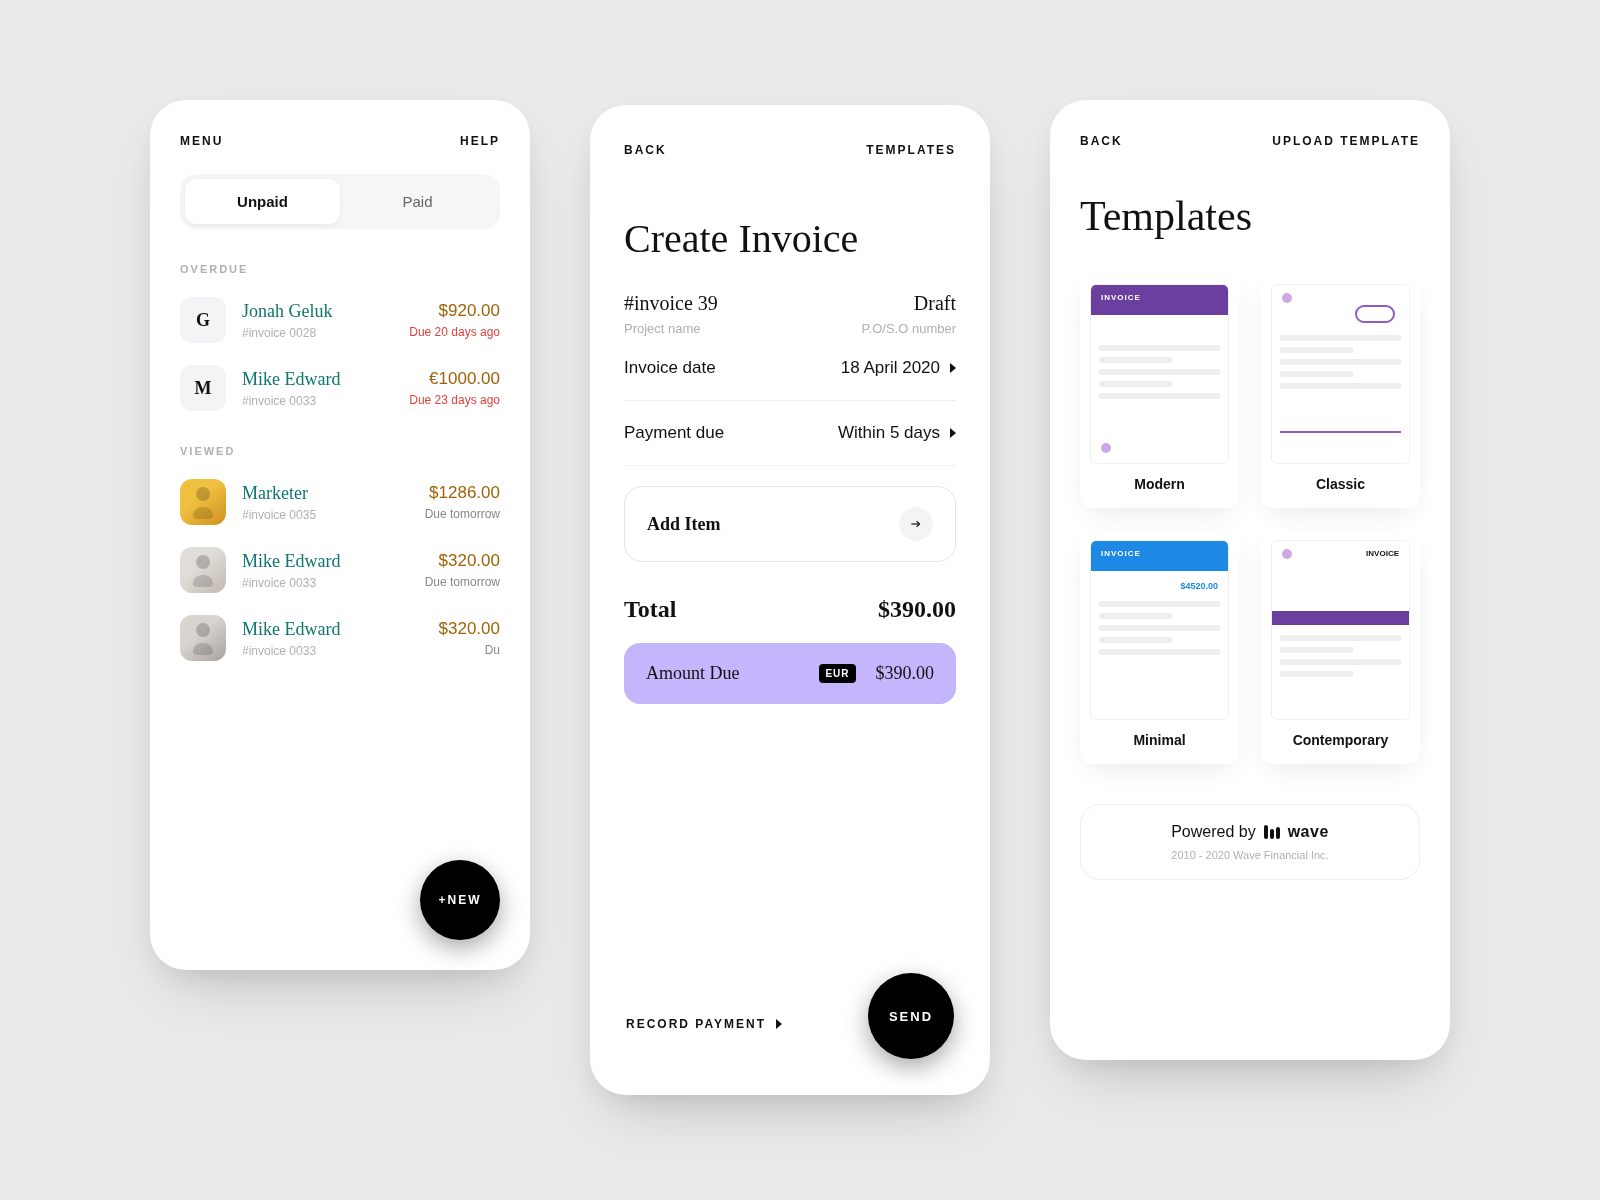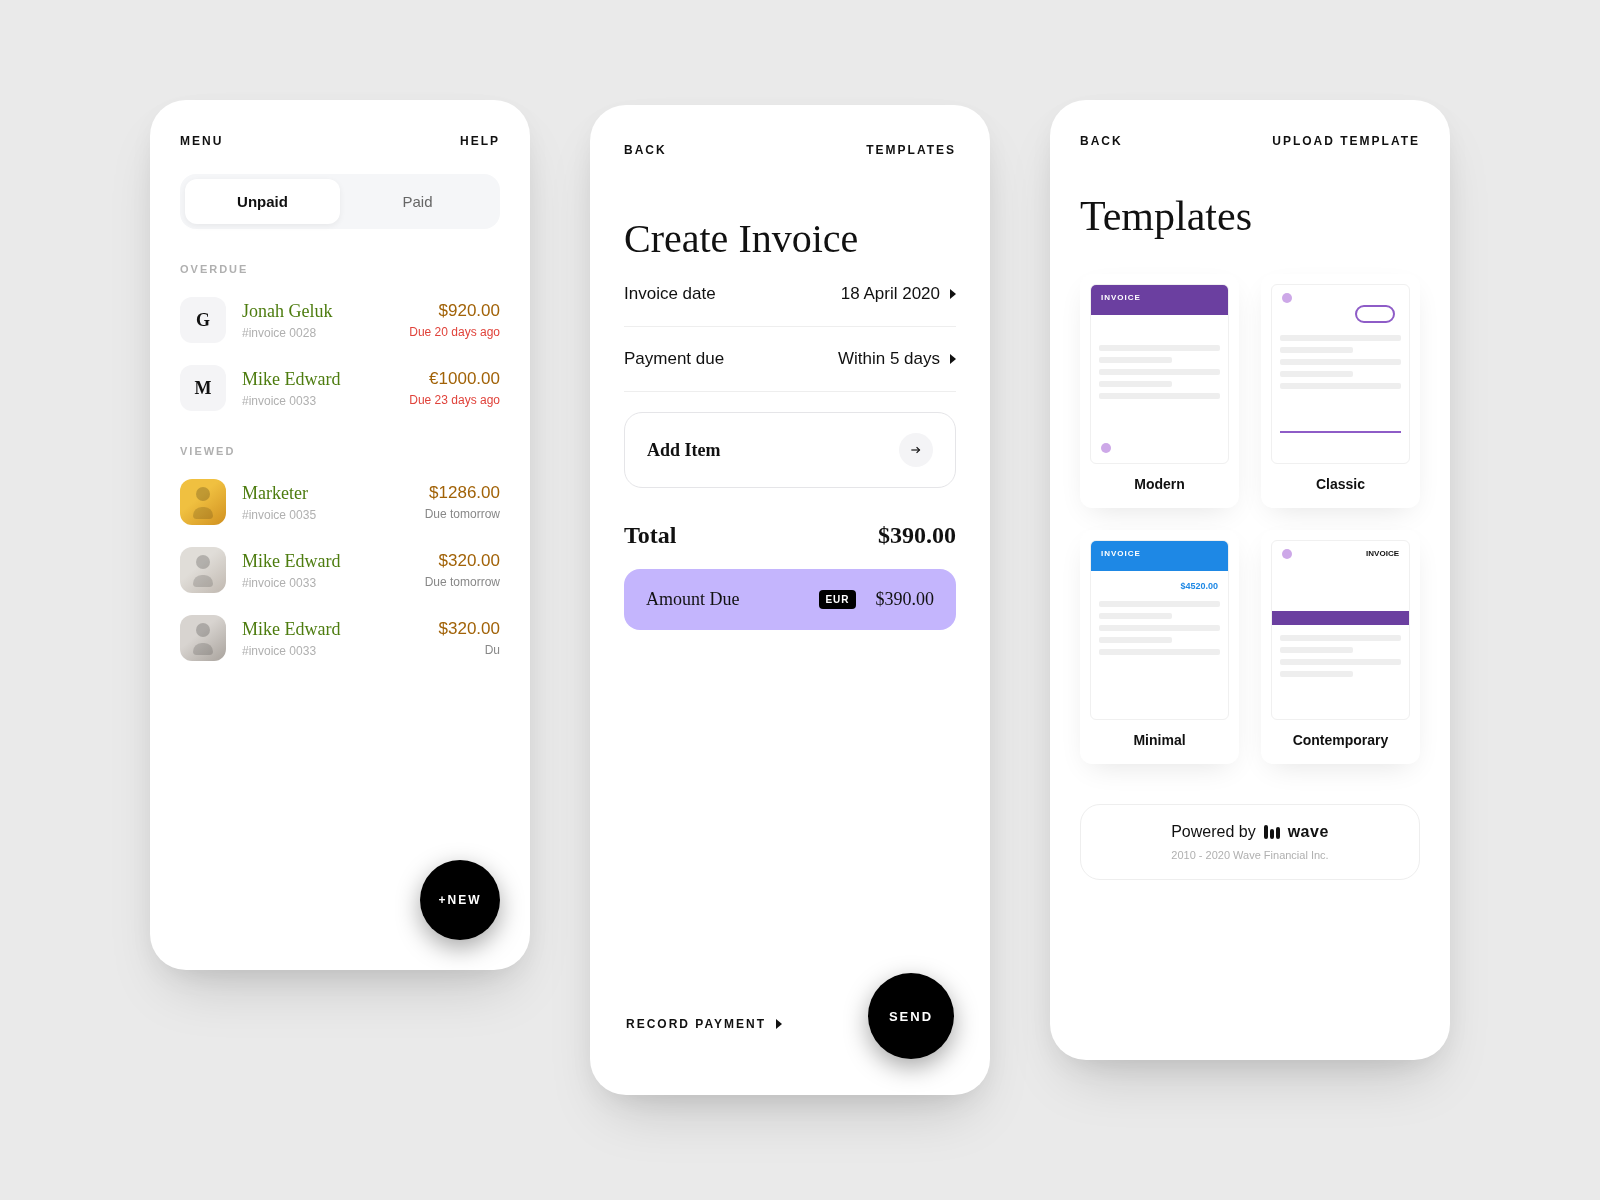--- a/index.html
+++ b/index.html
@@ -50,21 +50,21 @@
   .avatar.photo3 { background: linear-gradient(140deg,#d8d4d0 40%,#a8a29c 100%); position:relative;}
   .avatar.photo1::after,.avatar.photo2::after,.avatar.photo3::after{
     content:''; position:absolute; left:50%; bottom:6px; transform:translateX(-50%);
     width:20px; height:12px; background:rgba(0,0,0,0.15); border-radius:10px 10px 4px 4px;
   }
   .avatar.photo1::before,.avatar.photo2::before,.avatar.photo3::before{
     content:''; position:absolute; left:50%; top:8px; transform:translateX(-50%);
     width:14px; height:14px; background:rgba(0,0,0,0.2); border-radius:50%;
   }
   .inv-mid { flex:1; margin-left:16px;}
-  .inv-name { font-family: Georgia, serif; font-size:18px; color:#4d7c0f; }
+  .inv-name { font-family: Georgia, serif; font-size:18px; color:#0f766e; }
   .inv-num  { font-size:12px; color:#b0b0b0; margin-top:4px; }
   .inv-right { text-align:right; }
   .inv-amt { font-size:17px; color:#a16207; }
   .inv-due { font-size:12px; margin-top:4px; color:#888; }
   .inv-due.overdue { color:#e0423a; }
 
   .fab { position:absolute; width:80px; height:80px; border-radius:50%; background:#000; color:#fff; display:flex; align-items:center; justify-content:center; font-size:12px; letter-spacing:2px; font-weight:700; cursor:pointer; box-shadow:0 8px 24px rgba(0,0,0,0.35);}
   .phone1 .fab { bottom:30px; right:30px;}
   .phone2 .fab { bottom:36px; right:36px; width:86px; height:86px; font-size:13px;}
 
@@ -203,20 +203,30 @@
   <div class="fab">+NEW</div>
 </div>
 
 <div class="phone phone2">
   <div class="topbar">
     <span>BACK</span>
     <span>TEMPLATES</span>
   </div>
   <h1 class="serif">Create Invoice</h1>
 
+  <div class="metarow">
+    <div class="left">
+      <div class="val">#invoice 39</div>
+      <div class="sub">Project name</div>
+    </div>
+    <div class="right">
+      <div class="val">Draft</div>
+      <div class="sub">P.O/S.O number</div>
+    </div>
+  </div>
 
   <div class="datarow">
     <span>Invoice date</span>
     <span class="rv">
       <span>18 April 2020</span>
       <span class="caret"></span>
     </span>
   </div>
   <div class="datarow">
     <span>Payment due</span>

